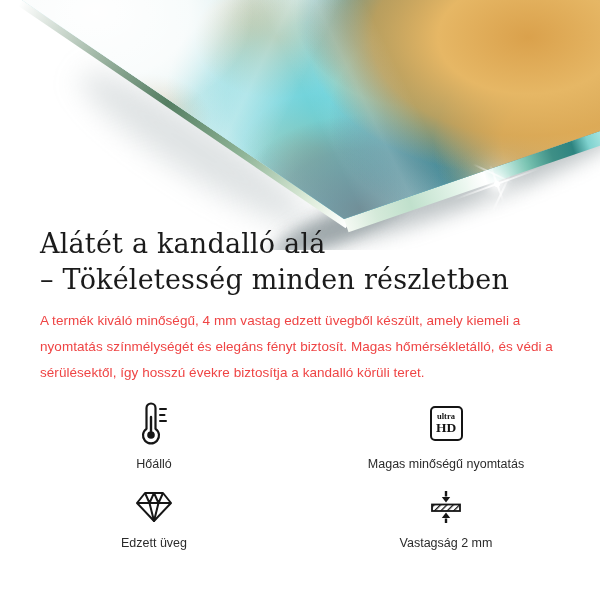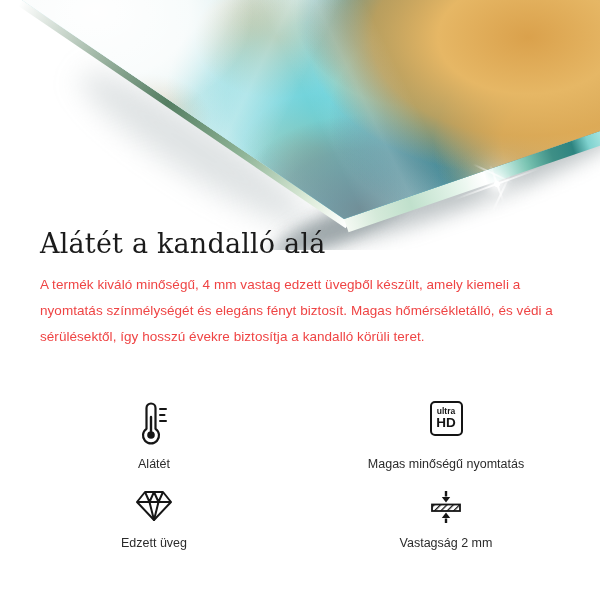--- a/index.html
+++ b/index.html
@@ -62,21 +62,21 @@
   .content{position:absolute;left:40px;right:36px;top:226px;}
   h1{margin:0;font-family:"DejaVu Serif","Liberation Serif",serif;font-weight:400;
      font-size:27px;line-height:36px;color:#1b1b1b;letter-spacing:0.2px;}
   .desc{margin:10px 0 0;font-size:13.5px;line-height:26px;color:#ef4444;letter-spacing:0.05px;max-width:532px;}
 
   
   .features{position:absolute;left:0;right:0;top:401px;}
   .frow{display:flex;padding:0 8px;}
   .frow + .frow{margin-top:17px;}
   .fcell{flex:1;display:flex;flex-direction:column;align-items:center;}
-  .icon-box{height:44px;display:flex;align-items:flex-start;justify-content:center;}
+  .icon-box{height:44px;display:flex;align-items:center;justify-content:center;font-family:Liberation Serif, serif;}
   .frow.r2 .icon-box{height:34px;}
   .flabel{margin-top:11px;font-size:12.5px;line-height:17px;color:#2b2b2b;}
   .uhd{width:29px;height:31px;border:2.5px solid #141414;border-radius:5px;
        display:flex;flex-direction:column;align-items:center;justify-content:center;color:#141414;}
   .uhd .u{font-size:8.5px;font-weight:700;line-height:9px;}
   .uhd .h{font-size:13.5px;font-weight:800;line-height:14px;margin-top:0;}
   svg{display:block;}
 </style>
 </head>
 <body>
@@ -93,39 +93,39 @@
     <div class="sparkle">
       <i class="ray ray-h"></i>
       <i class="ray ray-v"></i>
       <i class="ray ray-d1"></i>
       <i class="ray ray-d2"></i>
       <i class="dot"></i>
     </div>
   </section>
 
   <section class="content">
-    <h1><span>Alátét a kandalló alá</span><br></h1>
+    <h1><span>Alátét a kandalló alá</span><br><span>– Tökéletesség minden részletben</span></h1>
     <p class="desc">A termék kiváló minőségű, 4 mm vastag edzett üvegből készült, amely kiemeli a nyomtatás színmélységét és elegáns fényt biztosít. Magas hőmérsékletálló, és védi a sérülésektől, így hosszú évekre biztosítja a kandalló körüli teret.</p>
   </section>
 
   <section class="features">
     <div class="frow r1">
 
       <div class="fcell">
         <div class="icon-box">
           <svg width="30" height="44" viewBox="0 0 30 44" fill="none">
             <path d="M7.5 7 a4.5 4.5 0 0 1 9 0 V27.8 a8 8 0 1 1 -9 0 Z" stroke="#161616" stroke-width="2.2" stroke-linejoin="round"></path>
             <circle cx="12" cy="34" r="3.8" fill="#161616"></circle>
             <path d="M12 16 V30" stroke="#161616" stroke-width="2.4" stroke-linecap="round"></path>
             <path d="M21 8 H27" stroke="#161616" stroke-width="2" stroke-linecap="round"></path>
             <path d="M21 14 H25.5" stroke="#161616" stroke-width="2" stroke-linecap="round"></path>
             <path d="M21 20 H27" stroke="#161616" stroke-width="2" stroke-linecap="round"></path>
           </svg>
         </div>
-        <div class="flabel">Alátét</div>
+        <div class="flabel">Hőálló</div>
       </div>
 
       <div class="fcell">
         <div class="icon-box">
           <div class="uhd">
             <span class="u">ultra</span>
             <span class="h">HD</span>
           </div>
         </div>
         <div class="flabel">Magas minőségű nyomtatás</div>

